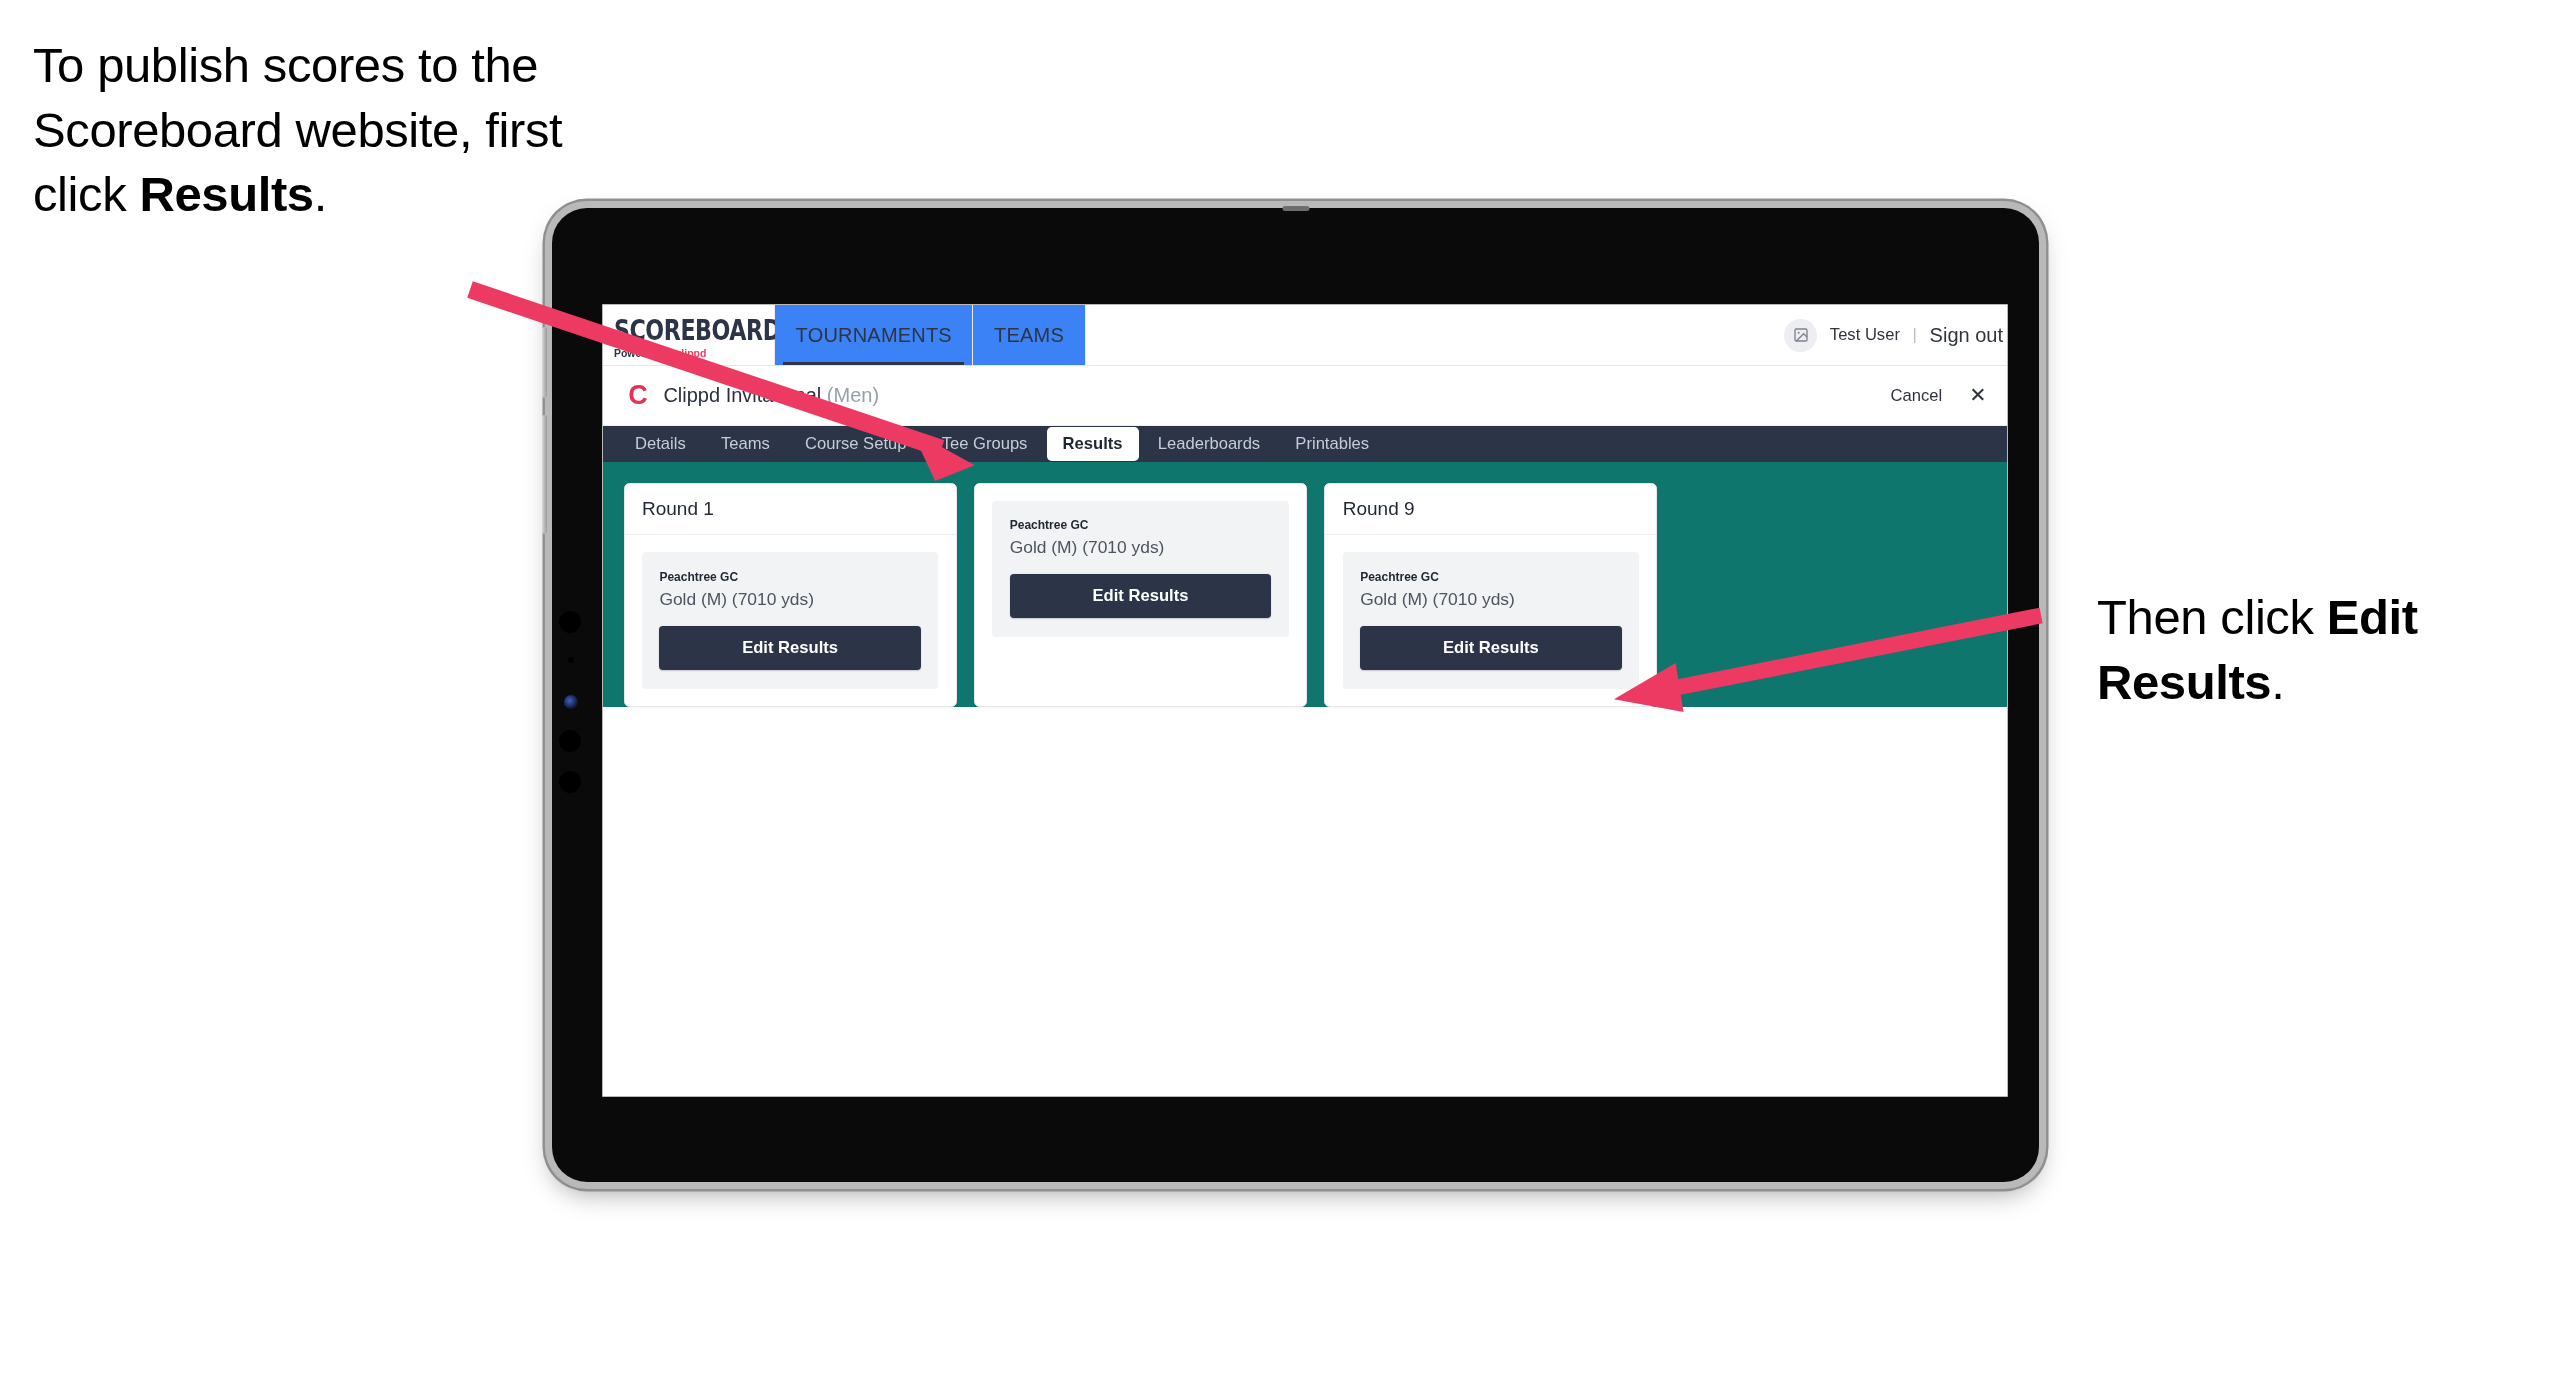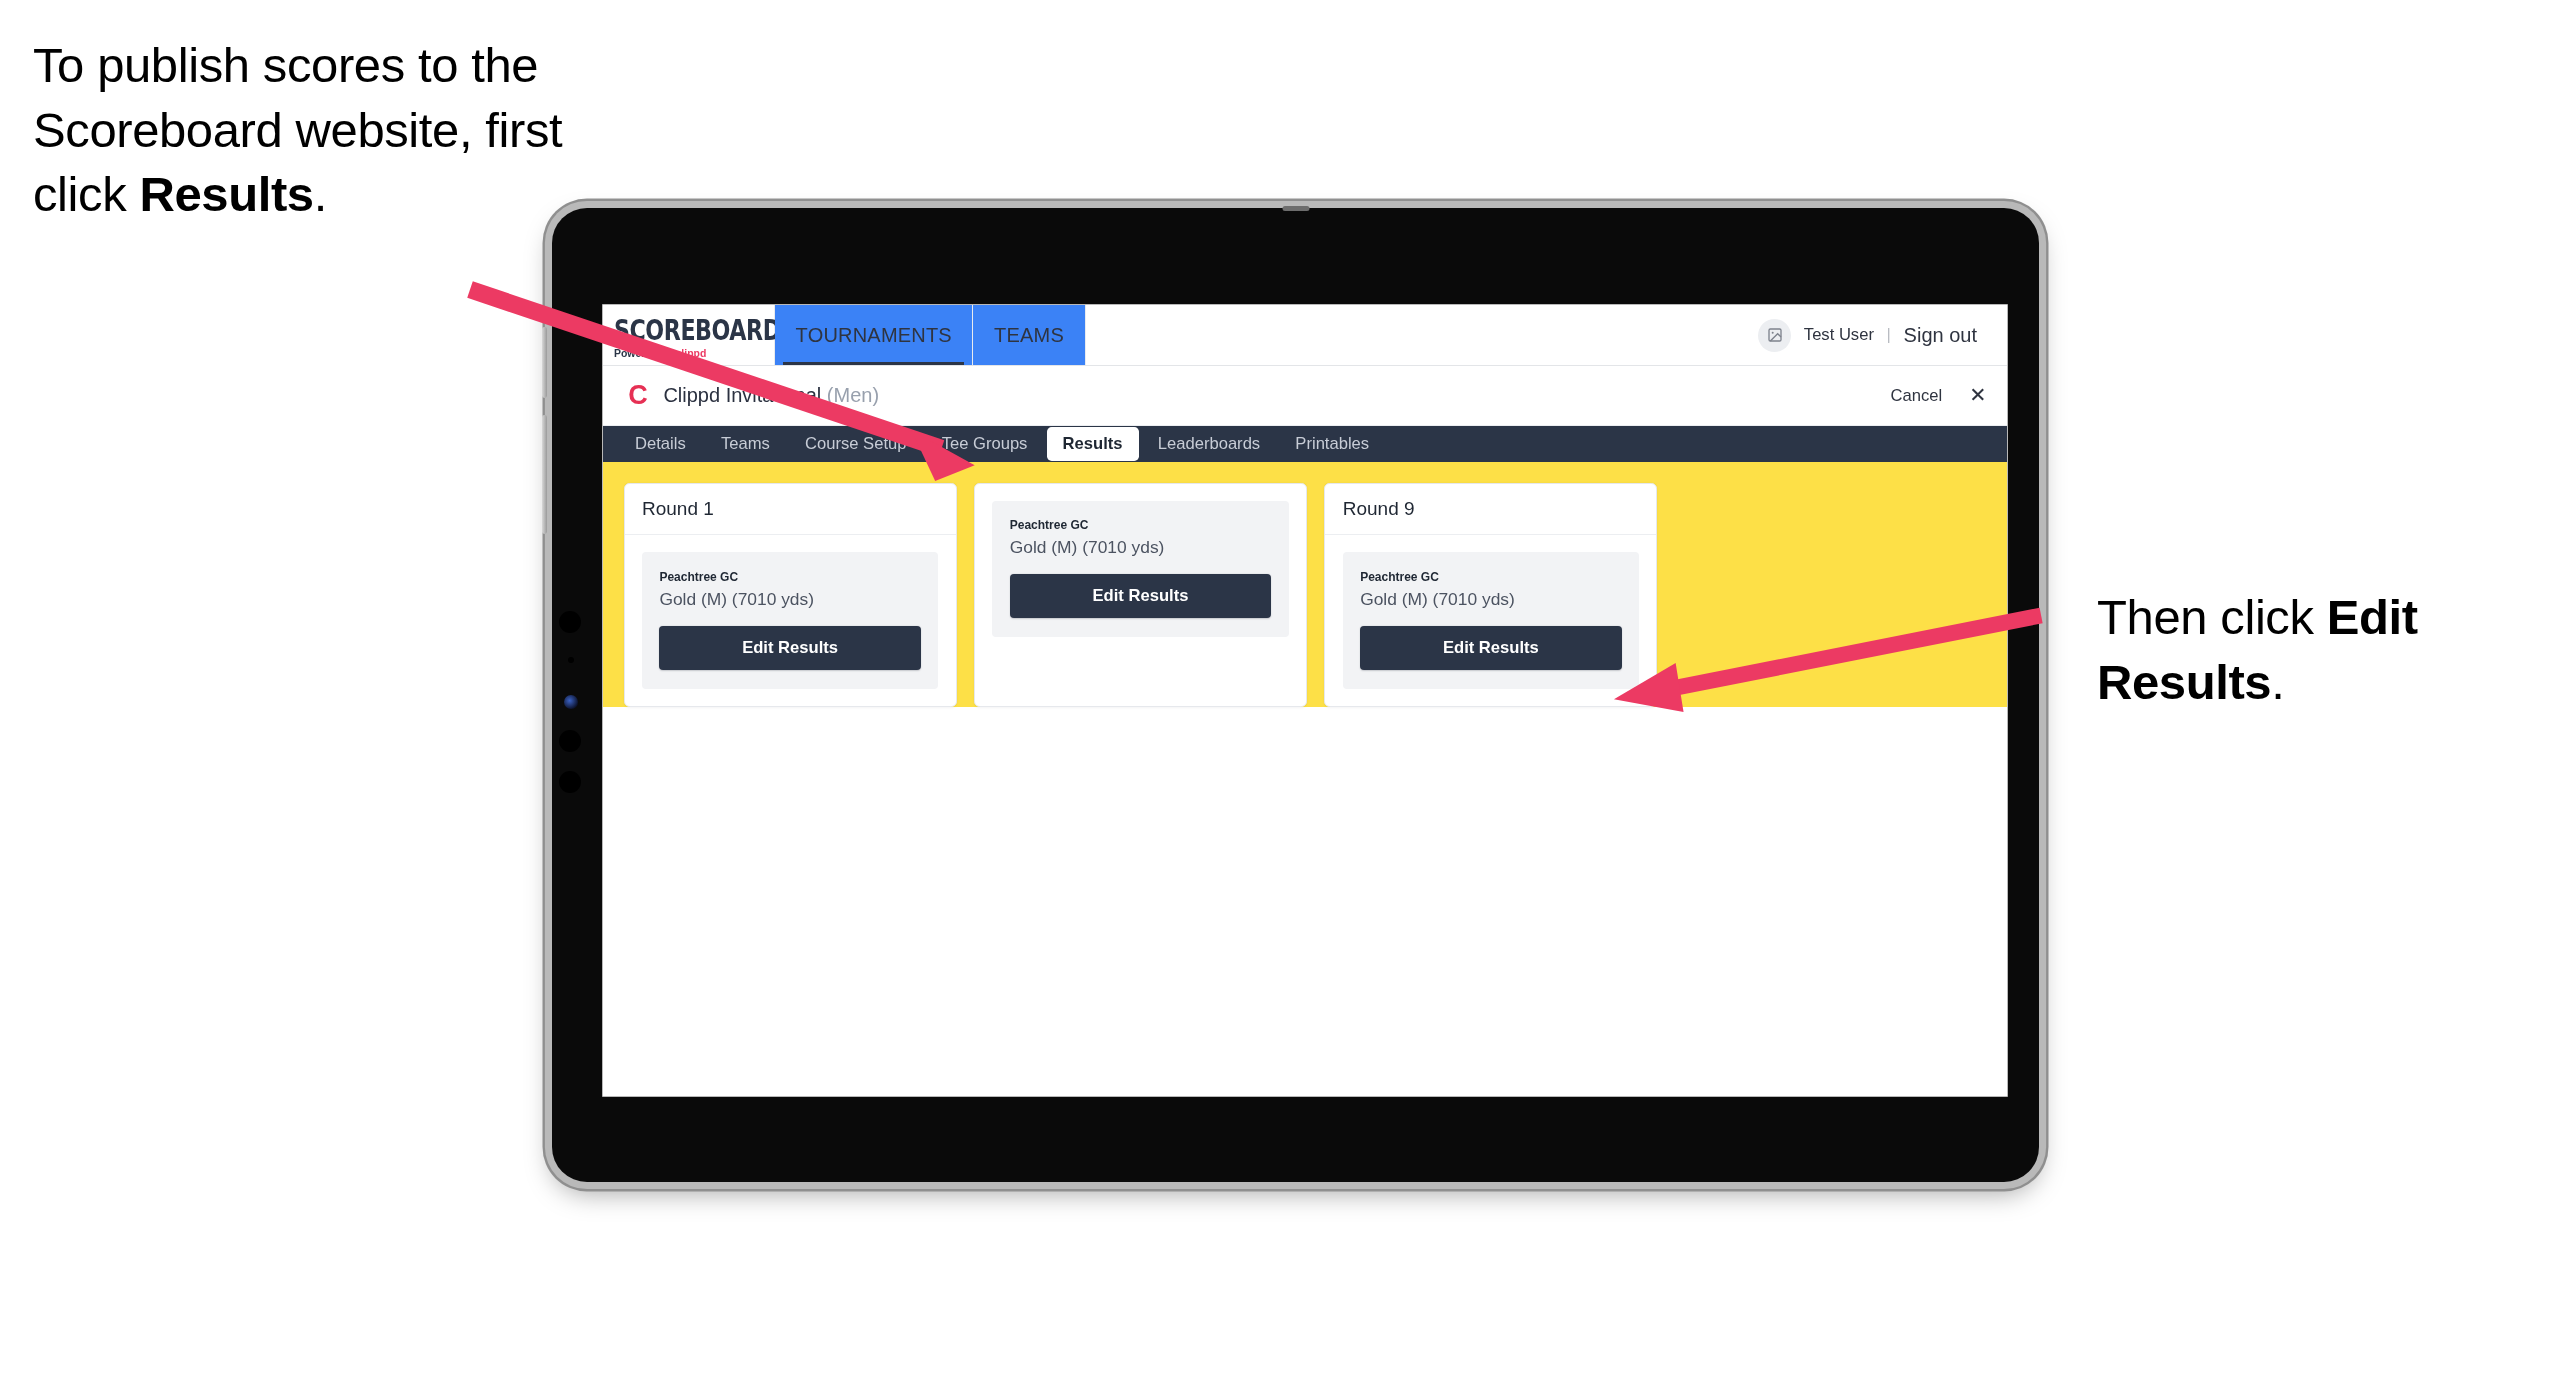--- a/index.html
+++ b/index.html
@@ -149,21 +149,21 @@
     position: absolute;
     left: 8px; right: 8px; bottom: 0;
     height: 3.2px;
     background: #2b3547;
   }
 
   .topbar-right {
     margin-left: auto;
     display: flex;
     align-items: center;
-    padding-right: 30px;
+    padding-right: 4px;
     gap: 12.7px;
   }
   .avatar {
     width: 33px; height: 33px;
     border-radius: 50%;
     background: #eceef1;
     display: flex; align-items: center; justify-content: center;
     color: #7d828c;
   }
   .user-name { font-size: 16.6px; color: #2f3440; }
@@ -226,21 +226,21 @@
     background: #ffffff;
     color: #1f2733;
     font-weight: 700;
   }
 
   
   .rounds {
     display: flex;
     gap: 17.4px;
     padding: 20.6px 20.6px 0 20.6px;
-    background: #fde047;
+    background: #0f766e;
   }
   .round-card {
     width: 331px;
     background: #ffffff;
     border: 0.8px solid #e6e8ec;
     border-radius: 5.5px;
     box-shadow: 0 0.8px 2.4px rgba(16,24,40,0.05);
     overflow: hidden;
   }
   .round-head {

